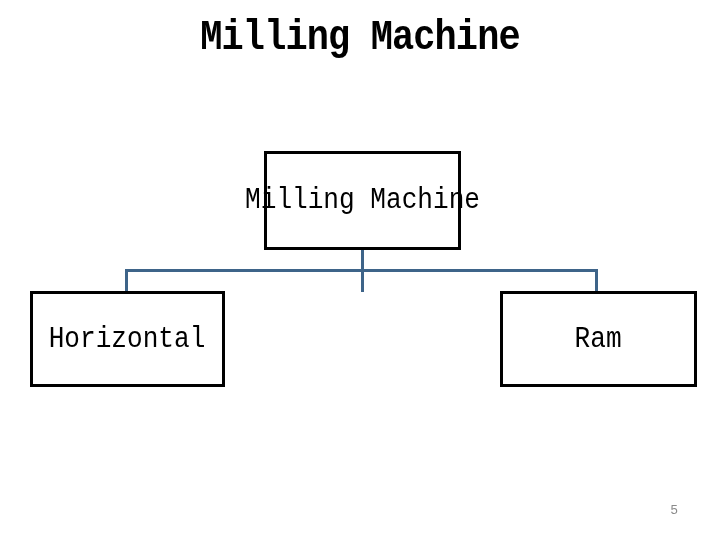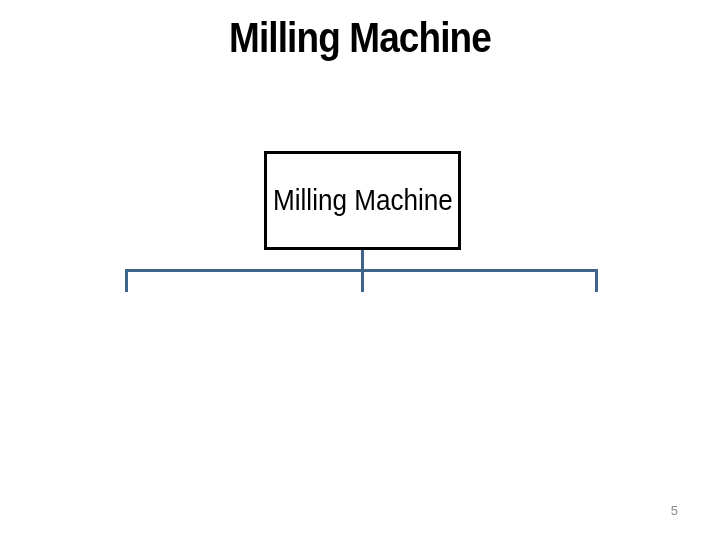--- a/index.html
+++ b/index.html
@@ -6,21 +6,21 @@
     margin: 0;
     padding: 0;
     background: #ffffff;
   }
   .slide {
     position: relative;
     width: 720px;
     height: 540px;
     background: #ffffff;
     overflow: hidden;
-    font-family: Liberation Sans, sans-serif;
+    font-family: Liberation Mono, monospace;
   }
   .slide-title {
     position: absolute;
     top: 14px;
     left: 0;
     width: 720px;
     text-align: center;
     font-size: 42px;
     font-weight: bold;
     letter-spacing: -1px;
@@ -76,18 +76,24 @@
   <div class="connector conn-root-stem"></div>
   <div class="connector conn-crossbar"></div>
   <div class="connector conn-drop-left"></div>
   <div class="connector conn-drop-mid"></div>
   <div class="connector conn-drop-right"></div>
 
   <div class="node node-root">
     <span class="node-label">Milling Machine</span>
   </div>
 
+  <div class="node node-left">
+    <span class="node-label">Horizontal</span>
+  </div>
 
 
+  <div class="node node-right">
+    <span class="node-label">Ram</span>
+  </div>
 
   <div class="page-number">5</div>
 
 </div>
 
 </body></html>

